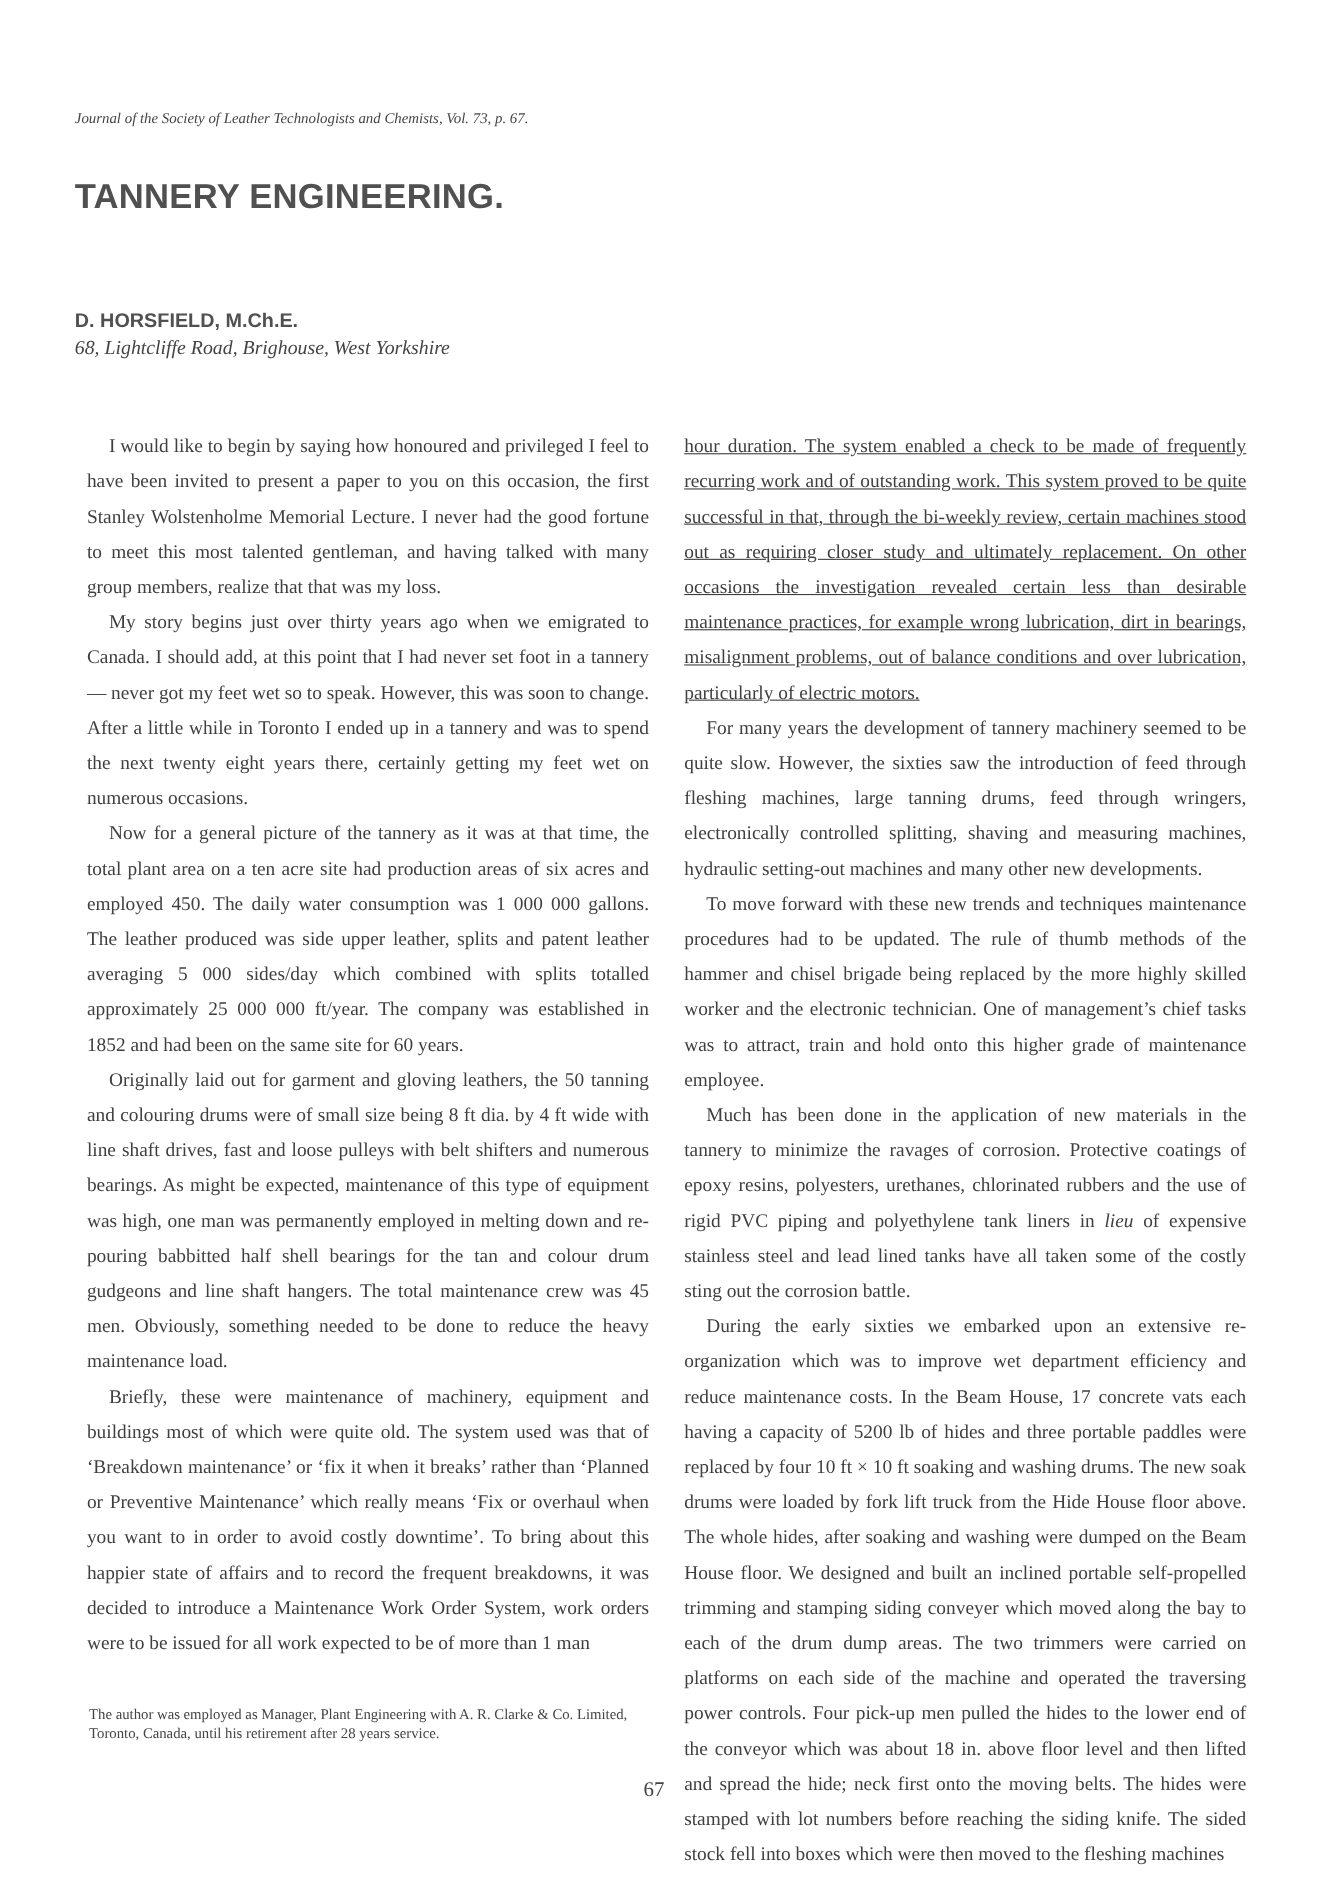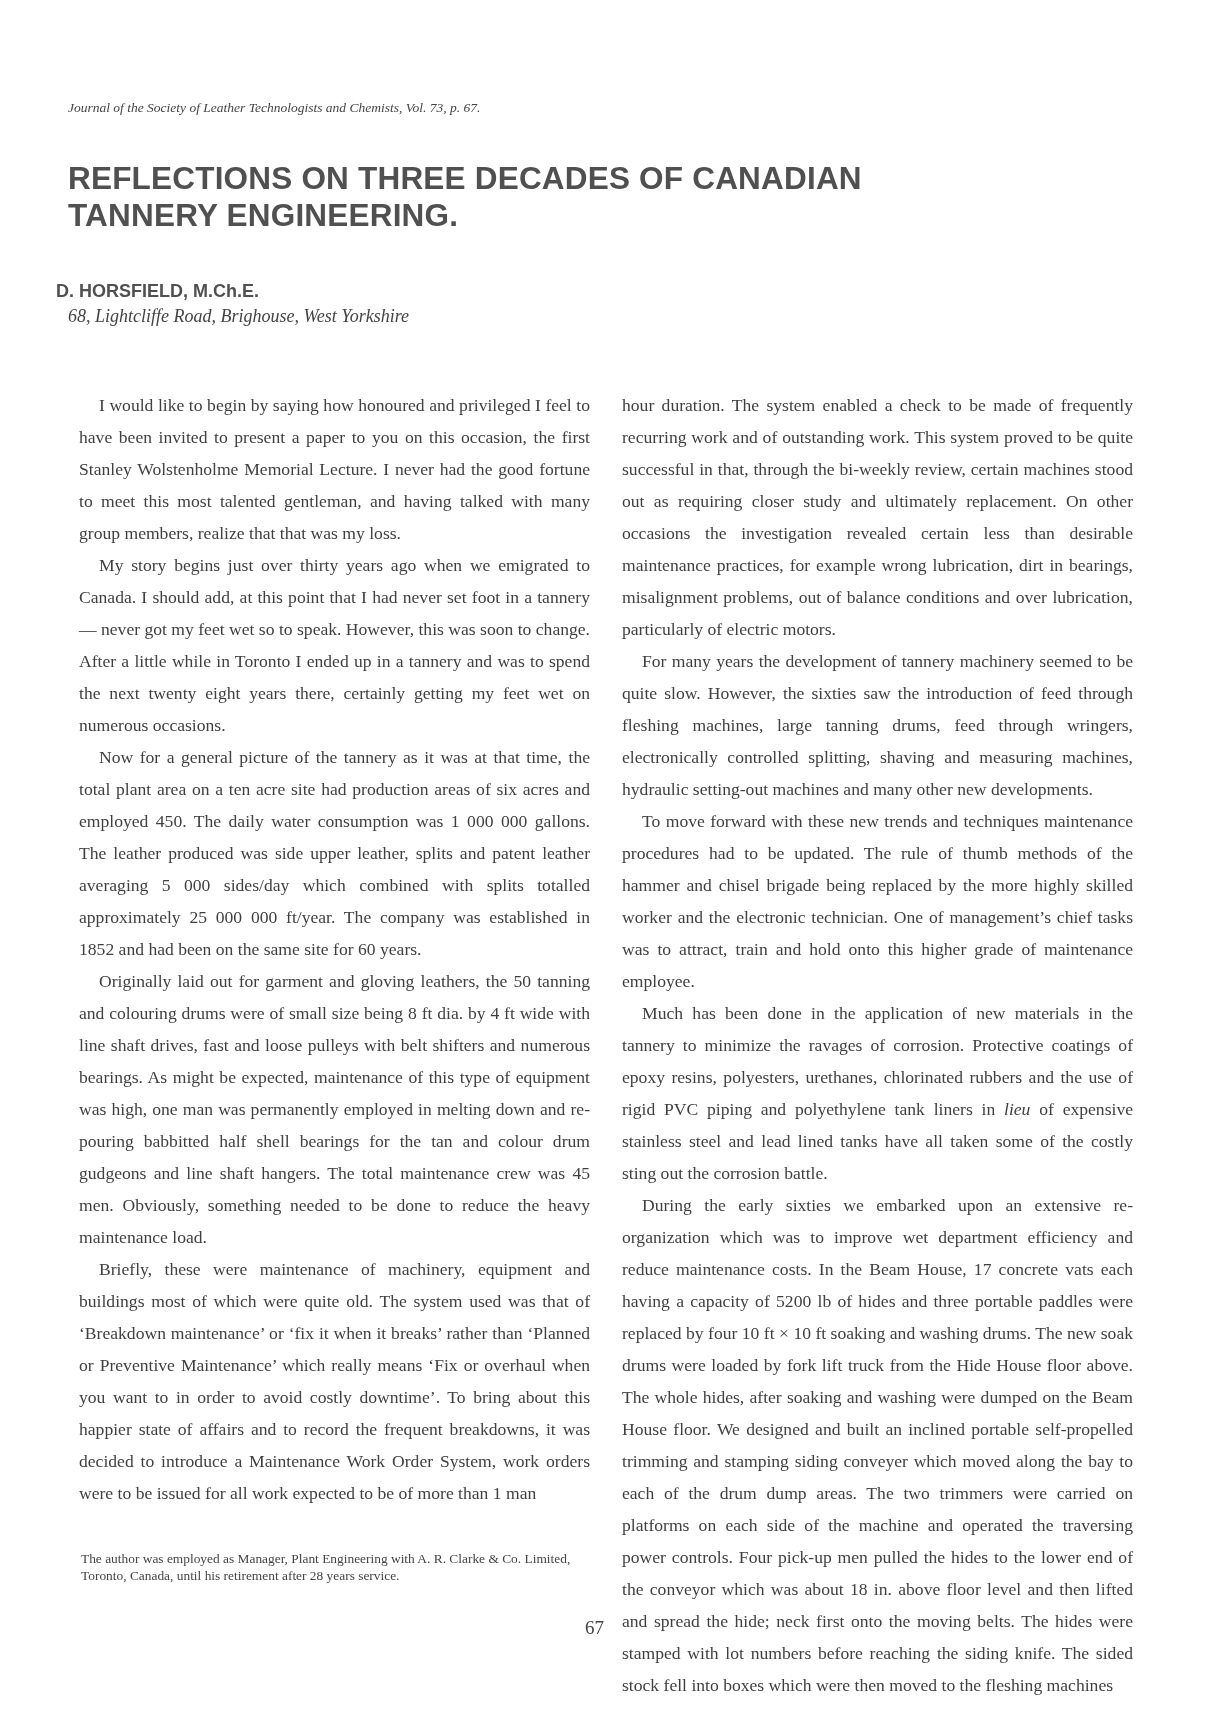--- a/index.html
+++ b/index.html
@@ -8,57 +8,56 @@
     position: absolute; left: 68px; top: 100px;
     font-family: "Liberation Serif", serif; font-style: italic; font-size: 13.5px; color: #444;
   }
   .title {
     position: absolute; left: 68px; top: 160px; width: 1050px;
     font-family: "Liberation Sans", sans-serif; font-weight: bold; font-size: 31.5px;
     line-height: 37px; color: #505050; letter-spacing: 0.2px; margin: 0;
   }
   .title div { white-space: nowrap; }
   .author {
-    position: absolute; left: 56px; top: 281px;
+    position: absolute; left: 68px; top: 281px;
     font-family: "Liberation Sans", sans-serif; font-weight: bold; font-size: 18px; color: #505050;
   }
   .address {
     position: absolute; left: 68px; top: 306px;
     font-family: "Liberation Serif", serif; font-style: italic; font-size: 18px; color: #444;
   }
   .col {
     position: absolute; top: 389px; width: 511px;
     font-family: "Liberation Serif", serif; font-size: 17.6px; line-height: 32px;
     color: #3f3f3f; text-align: justify; hyphens: manual;
   }
   .col.left { left: 79px; }
   .col.right { left: 622px; }
   .col p { margin: 0; text-indent: 20px; }
-  .col p.noindent { text-indent: 0; }
+  .col p.noindent { text-indent: 0; text-decoration: underline; }
   .heading {
     font-family: "Liberation Sans", sans-serif; font-weight: bold; font-size: 17.5px;
     color: #555; margin: 38px 0 14px 0; text-indent: 0;
   }
   .footnote {
     position: absolute; left: 81px; top: 1551px; width: 500px;
     font-family: "Liberation Serif", serif; font-size: 13.4px; line-height: 16.5px; color: #444;
   }
   .pageno {
     position: absolute; left: 585px; top: 1617px;
     font-family: "Liberation Serif", serif; font-size: 19px; color: #444;
   }
   em { font-style: italic; }
 </style>
 </head>
 <body>
 
 <div class="journal">Journal of the Society of Leather Technologists and Chemists, Vol. 73, p. 67.</div>
 
 <h1 class="title">
-  <div>REFLECTIONS ON THREE DECADES OF CANADIAN</div>
   <div>TANNERY ENGINEERING.</div>
 </h1>
 
 <div class="author">D. HORSFIELD, M.Ch.E.</div>
 <div class="address">68, Lightcliffe Road, Brighouse, West Yorkshire</div>
 
 <div class="col left">
   <p>I would like to begin by saying how honoured and privileged I feel to have been invited to present a paper to you on this occasion, the first Stanley Wolstenholme Memorial Lecture. I never had the good fortune to meet this most talented gentleman, and having talked with many group members, realize that that was my loss.</p>
   <p>My story begins just over thirty years ago when we emigrated to Canada. I should add, at this point that I had never set foot in a tannery — never got my feet wet so to speak. However, this was soon to change. After a little while in Toronto I ended up in a tannery and was to spend the next twenty eight years there, certainly getting my feet wet on numerous occasions.</p>
   <p>Now for a general picture of the tannery as it was at that time, the total plant area on a ten acre site had production areas of six acres and employed 450. The daily water consumption was 1 000 000 gallons. The leather produced was side upper leather, splits and patent leather averaging 5 000 sides/day which combined with splits totalled approximately 25 000 000 ft/year. The company was established in 1852 and had been on the same site for 60 years.</p>

